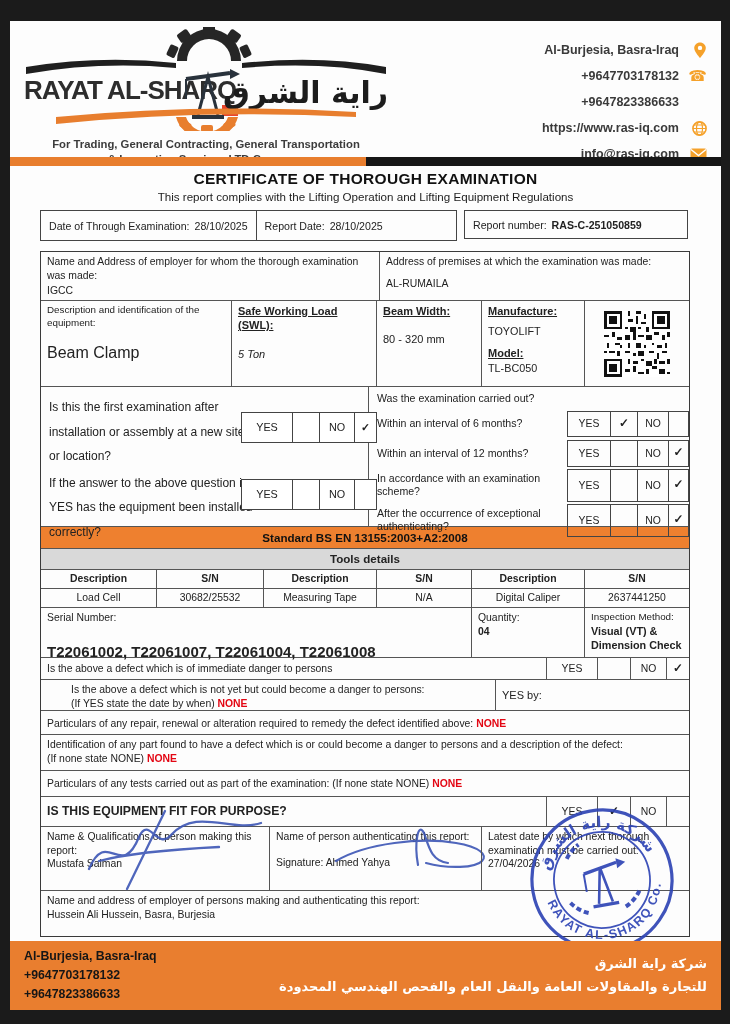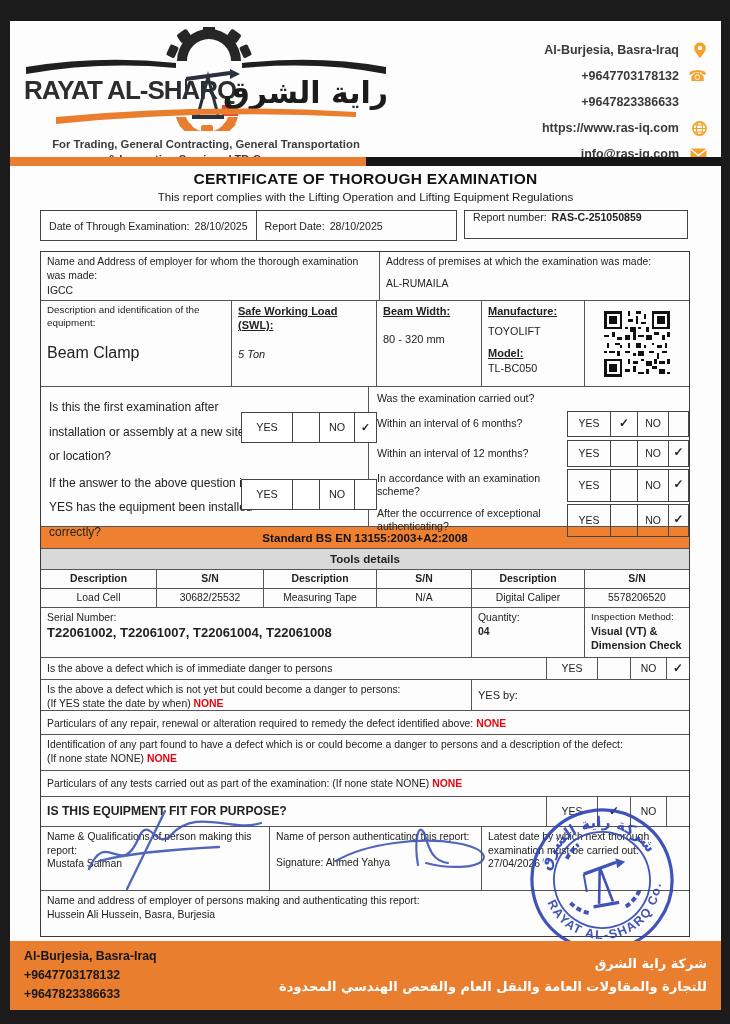--- a/index.html
+++ b/index.html
@@ -18,21 +18,21 @@
 
   .title-block{position:absolute;top:149px;left:0;right:0;text-align:center;}
   .title{font-size:15.5px;font-weight:bold;letter-spacing:.3px;color:#111;}
   .subtitle{font-size:11.6px;margin-top:2px;color:#1d1d1d;}
 
   
   .meta-row{position:absolute;top:189px;left:30px;width:650px;height:31px;font-size:10.6px;}
   .meta-left{position:absolute;left:0;top:0;width:415px;height:29px;border:1.4px solid #444;display:flex;}
   .m-cell{display:flex;align-items:center;padding:0 8px;white-space:nowrap;}
   .m-cell+.m-cell{border-left:1.2px solid #444;}
-  .meta-right{position:absolute;left:424px;top:0;width:224px;height:29px;border:1.4px solid #444;display:flex;align-items:flex-start;padding:0 8px;box-sizing:border-box;white-space:nowrap;}
+  .meta-right{position:absolute;left:424px;top:0;width:224px;height:29px;border:1.4px solid #444;display:flex;align-items:center;padding:0 8px;box-sizing:border-box;white-space:nowrap;}
   .bold{font-weight:bold;}
   .gap{width:5px;display:inline-block;}
 
   
   .main-table{position:absolute;top:230px;left:30px;width:650px;border:1.6px solid #3a3a3a;box-sizing:border-box;font-size:10.4px;line-height:1.3;}
   .trow{display:flex;border-top:1px solid #555;box-sizing:border-box;}
   .trow:first-child{border-top:none;}
   .tcell{box-sizing:border-box;padding:3px 6px;}
   .tcell+.tcell{border-left:1px solid #555;}
 
@@ -56,21 +56,21 @@
 
   .band-orange{height:21px;background:#ee802f;display:flex;align-items:center;justify-content:center;font-weight:bold;font-size:11.6px;color:#111;border-top:1px solid #555;}
   .band-gray{height:20px;background:#d9d9d9;display:flex;align-items:center;justify-content:center;font-weight:bold;font-size:11.6px;border-top:1px solid #555;}
 
   .tools-head .tcell,.tools-val .tcell{display:flex;align-items:center;justify-content:center;padding:1px 2px;}
   .tools-head{height:19px;font-weight:bold;}
   .tools-val{height:19px;}
   .c1{width:115px;} .c2{width:107px;} .c3{width:113px;} .c4{width:95px;} .c5{width:113px;} .c6{width:107px;flex:1;}
 
   .r-serial{height:50px;}
-  .serial-val{font-weight:bold;font-size:13px;margin-top:0;}
+  .serial-val{font-weight:bold;font-size:15px;margin-top:17px;}
   .r-danger{height:22px;align-items:stretch;}
   .danger-label{flex:1;display:flex;align-items:center;padding:0 6px;}
   .r-notyet{height:31px;}
   .r-repair{height:24px;display:flex;align-items:flex-end;}
   .r-ident{height:36px;}
   .r-tests{height:26px;display:flex;align-items:center;}
   .r-fit{height:30px;align-items:stretch;}
   .fit-label{flex:1;display:flex;align-items:center;padding:0 6px;font-weight:bold;font-size:12.2px;}
   .red{color:#e30613;font-weight:bold;}
   .r-sign{height:64px;}
@@ -371,21 +371,21 @@
         <div class="tcell c4">S/N</div>
         <div class="tcell c5">Description</div>
         <div class="tcell c6">S/N</div>
       </div>
       <div class="trow tools-val">
         <div class="tcell c1">Load Cell</div>
         <div class="tcell c2">30682/25532</div>
         <div class="tcell c3">Measuring Tape</div>
         <div class="tcell c4">N/A</div>
         <div class="tcell c5">Digital Caliper</div>
-        <div class="tcell c6">5578206520</div>
+        <div class="tcell c6">2637441250</div>
       </div>
 
       <div class="trow r-serial">
         <div class="tcell" style="width:430px;">
           <div>Serial Number:</div>
           <div class="serial-val">T22061002, T22061007, T22061004, T22061008</div>
         </div>
         <div class="tcell" style="width:113px;">
           <div>Quantity:</div>
           <div class="bold">04</div>
@@ -401,21 +401,21 @@
         <div class="danger-label">Is the above a defect which is of immediate danger to persons</div>
         <div style="width:142px;display:flex;border-left:1px solid #555;">
           <div class="qc" style="width:50px;display:flex;align-items:center;justify-content:center;">YES</div>
           <div class="qc chkmark" style="width:32px;border-left:1px solid #555;display:flex;align-items:center;justify-content:center;"></div>
           <div class="qc" style="width:35px;border-left:1px solid #555;display:flex;align-items:center;justify-content:center;">NO</div>
           <div class="qc chkmark" style="flex:1;border-left:1px solid #555;display:flex;align-items:center;justify-content:center;">✓</div>
         </div>
       </div>
 
       <div class="trow r-notyet">
-        <div class="tcell" style="width:430px;">
+        <div class="tcell" style="width:430px;margin-left:24px;">
           <div>Is the above a defect which is not yet but could become a danger to persons:</div>
           <div><span>(If YES state the date by when)</span>
             <span class="red">NONE</span></div>
         </div>
         <div class="tcell" style="flex:1;display:flex;align-items:center;font-size:11px;">YES by:</div>
       </div>
 
       <div class="trow r-repair">
         <div class="tcell">
           <span>Particulars of any repair, renewal or alteration required to remedy the defect identified above:</span>

